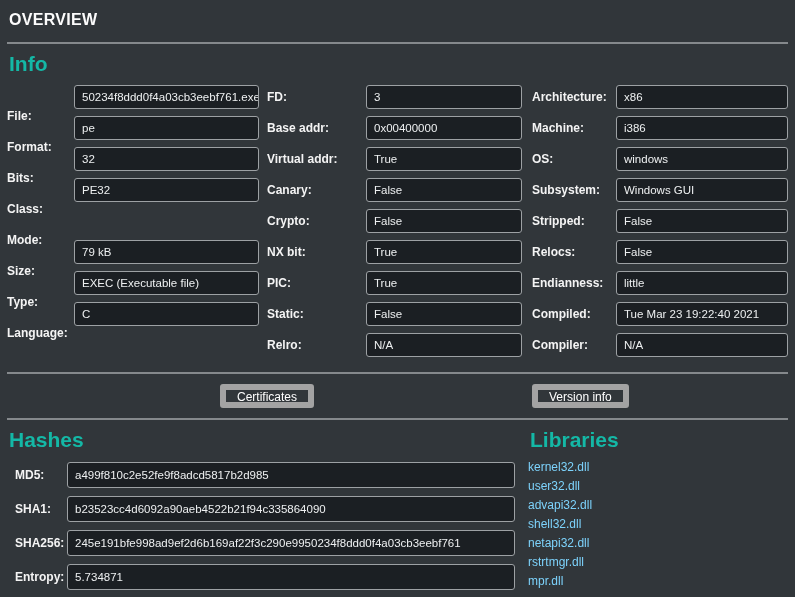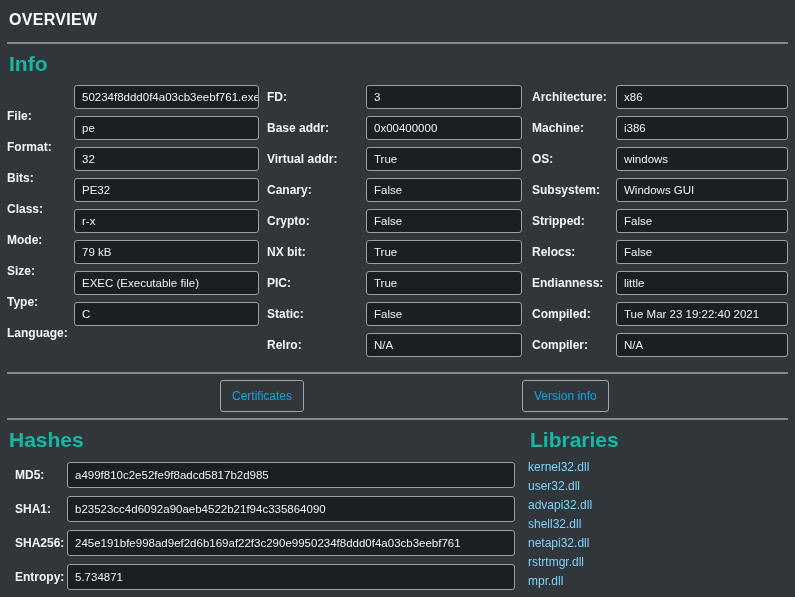--- a/index.html
+++ b/index.html
@@ -33,22 +33,22 @@
   .c2 .lbl { width:99px; }
   .c3 .lbl { width:84px; }
   .box {
     flex:1; height:24px; line-height:22px;
     background:#1b1f23; border:1px solid #9da1a4; border-radius:3px;
     padding:0 7px; font-size:11.5px; color:#eef0f1;
     white-space:nowrap; overflow:hidden;
   }
   .buttons-row { display:flex; align-items:center; height:24px; margin-top:10px; }
   .btn {
-    height:32px; padding:0 11px; font-size:12px; color:#0ea5e9;
-    background:transparent; border:1px solid #a3a3a3; border-radius:3px;
+    height:24px; padding:0 11px; font-size:12px; color:#ffffff;
+    background:transparent; border:6px solid #a3a3a3; border-radius:3px;
     font-family:"Liberation Sans", sans-serif; cursor:pointer;
   }
   .btn.certificates { margin-left:213px; }
   .btn.versioninfo  { margin-left:218px; }
   .sep.below-buttons { margin-top:10px; }
   .bottom { display:flex; }
   .hashes-block { width:508px; }
   .libraries-block { margin-left:13px; }
   .hrow { display:flex; align-items:center; height:26px; margin-bottom:8px; }
   .hrow .lbl { width:52px; margin-left:8px; }
@@ -79,21 +79,20 @@
     <div class="row">
       <span class="lbl">Bits:</span>
       <div class="box">32</div>
     </div>
     <div class="row">
       <span class="lbl">Class:</span>
       <div class="box">PE32</div>
     </div>
     <div class="row">
       <span class="lbl">Mode:</span>
-      <div class="box">r-x</div>
     </div>
     <div class="row">
       <span class="lbl">Size:</span>
       <div class="box">79 kB</div>
     </div>
     <div class="row">
       <span class="lbl">Type:</span>
       <div class="box">EXEC (Executable file)</div>
     </div>
     <div class="row">

